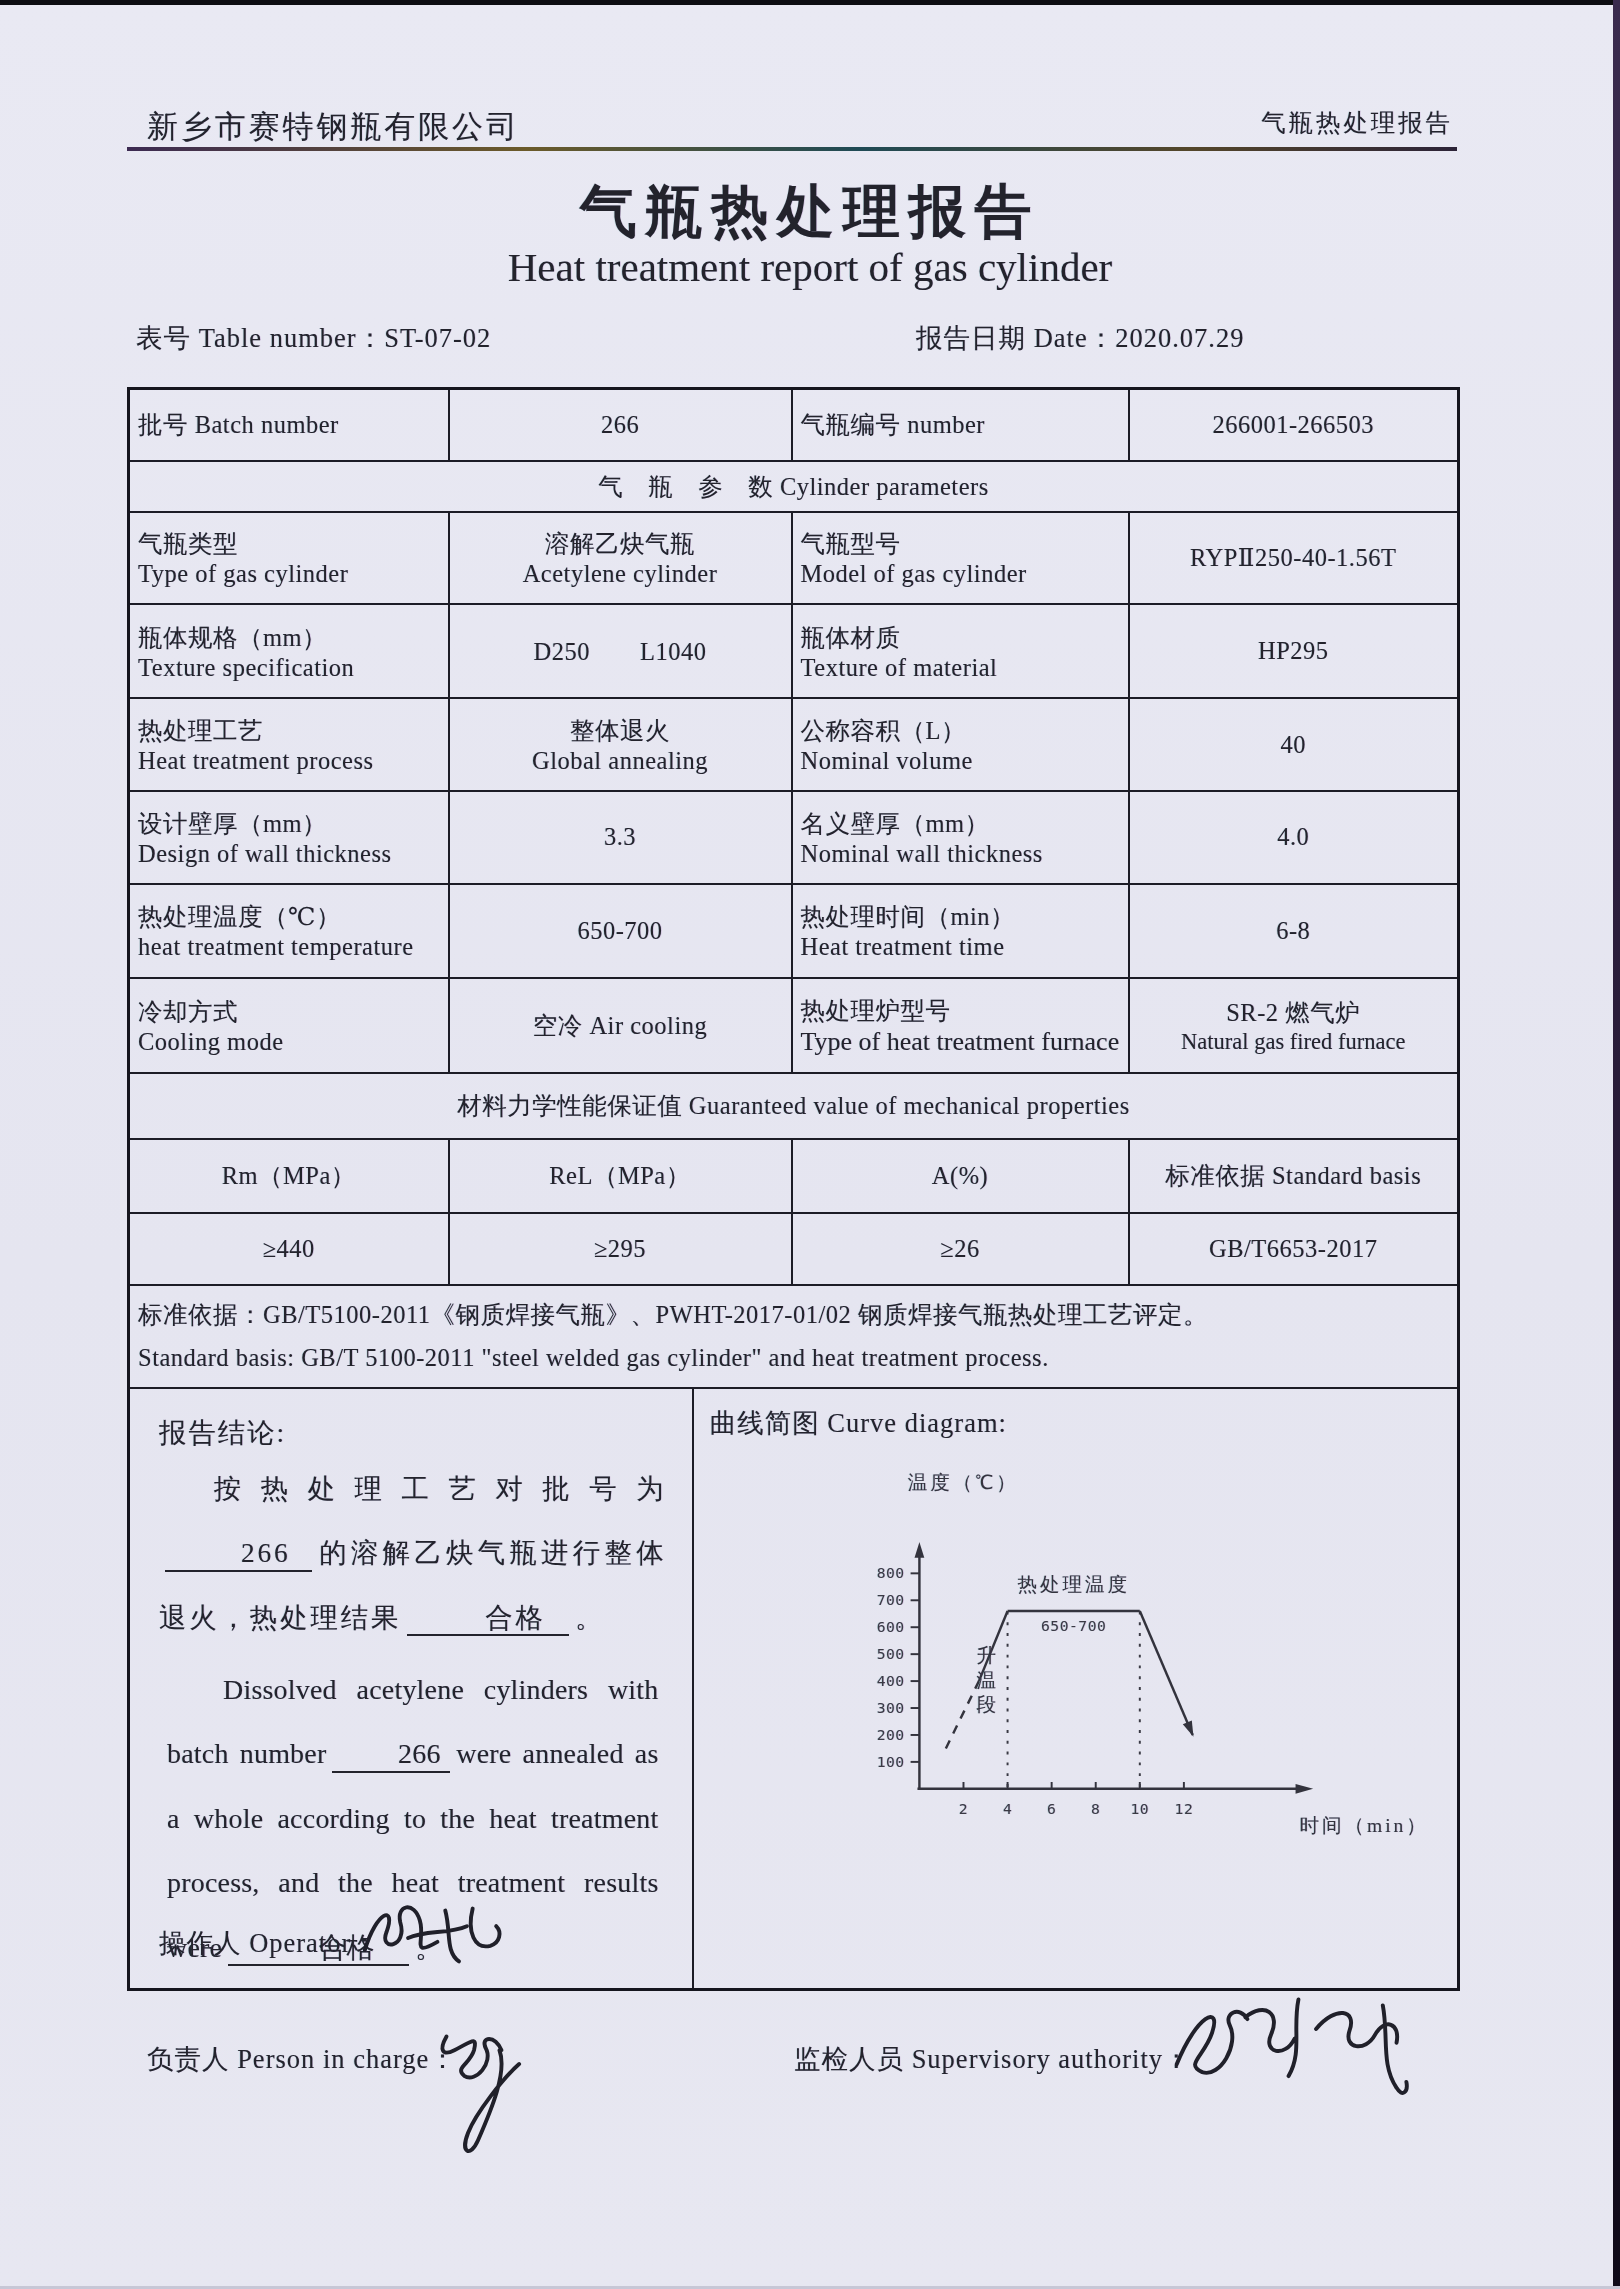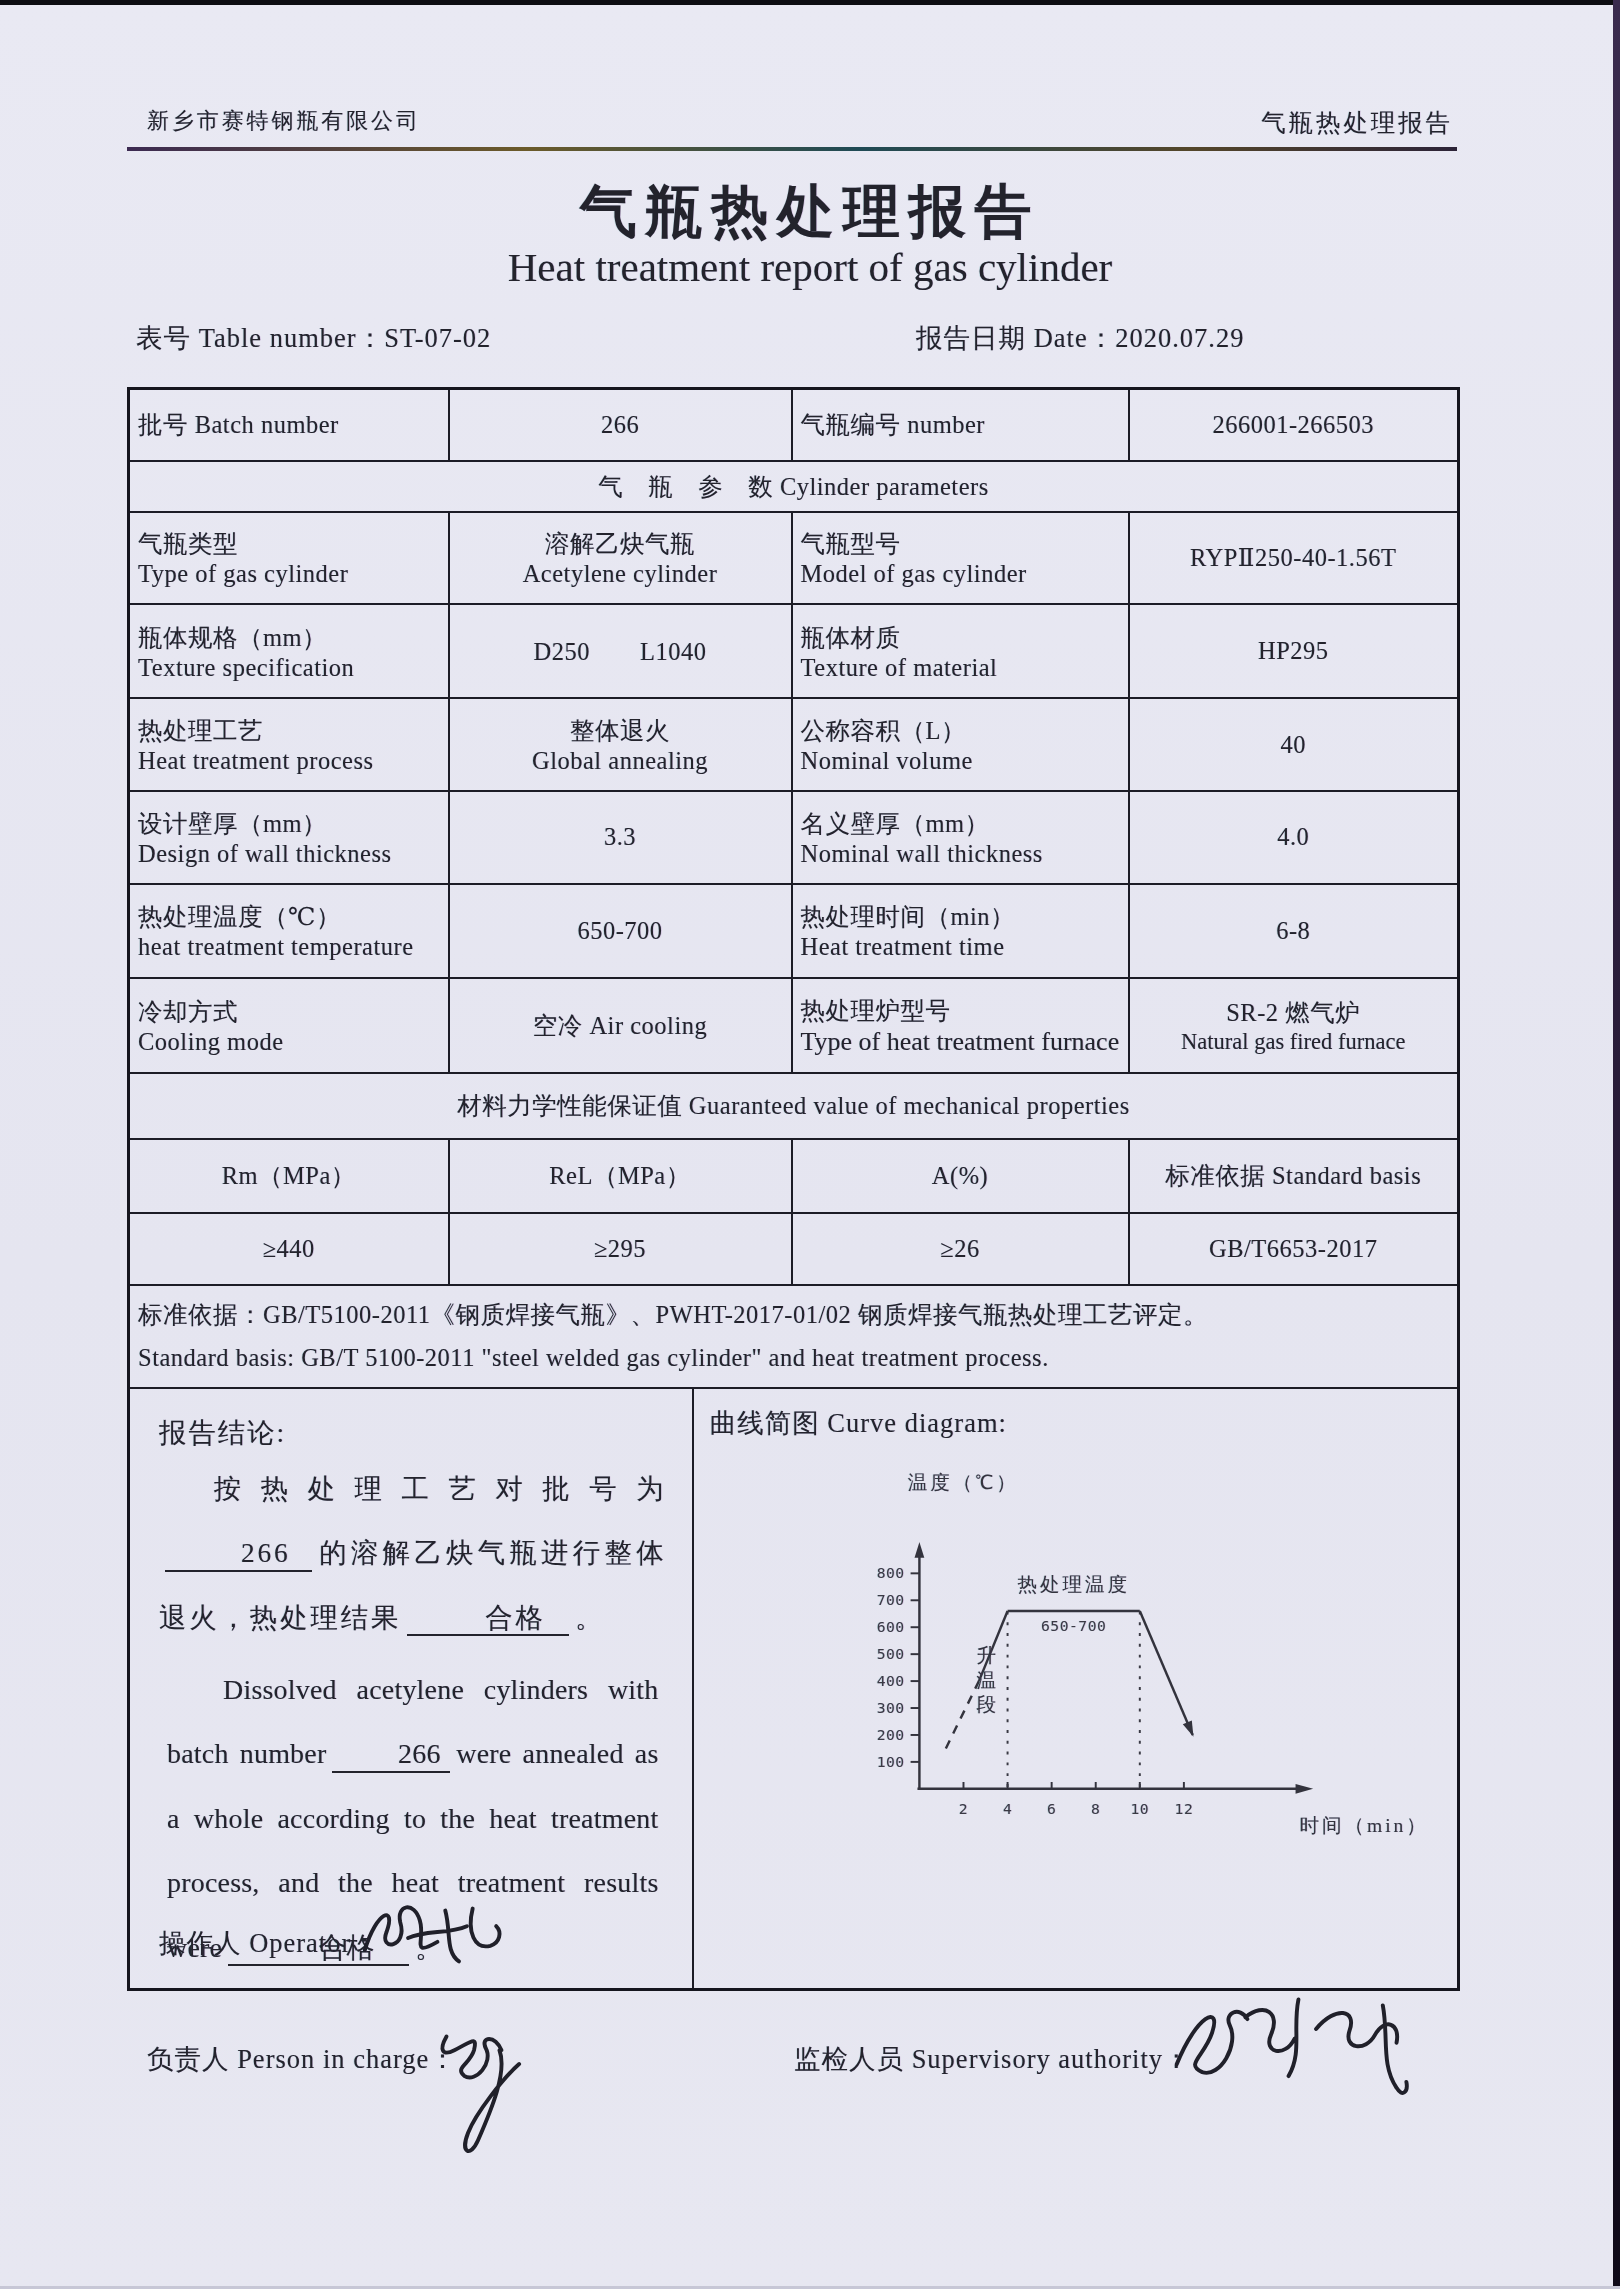--- a/index.html
+++ b/index.html
@@ -7,21 +7,21 @@
         background:linear-gradient(180deg,#e9e9f3 0%,#e5e5f0 55%,#e7e7f1 100%);
         font-family:"Liberation Serif","DejaVu Serif",serif;color:#23232c;overflow:hidden;}
   #page *{box-sizing:border-box;}
   .txt{text-shadow:0.6px 0 rgba(140,70,170,.22),-0.6px 0 rgba(0,130,130,.18);}
   
   .edge-top{position:absolute;left:0;top:0;width:100%;height:4.9px;background:#0d0d12;}
   .edge-right{position:absolute;right:0;top:0;width:6.9px;height:100%;background:linear-gradient(180deg,#3a2b4e,#241833 60%,#0f0a18);}
   .edge-bottom{position:absolute;left:0;bottom:0;width:100%;height:3.9px;background:#c7c7d6;}
 
   
-  .hdr-left{position:absolute;left:147px;top:106px;font-size:22px;letter-spacing:2.9px;}
+  .hdr-left{position:absolute;left:147px;top:106px;font-size:31px;letter-spacing:2.9px;}
   .hdr-right{position:absolute;right:167px;top:106px;font-size:24.5px;letter-spacing:2.9px;}
   .hdr-rule{position:absolute;left:127px;top:147px;width:1330px;height:3.9px;
             background:linear-gradient(90deg,#3c2a52,#6b5a2a 30%,#1f4a55 55%,#54462a 80%,#2c2338);}
 
   .title-zh{position:absolute;left:0;top:174px;width:100%;text-align:center;
             font-size:57px;font-weight:bold;letter-spacing:8.8px;}
   .title-en{position:absolute;left:0;top:243px;width:100%;text-align:center;font-size:41px;}
 
   .meta{position:absolute;top:320px;font-size:26.5px;letter-spacing:1px;}
   .meta-left{left:136px;} .meta-right{left:916px;}

